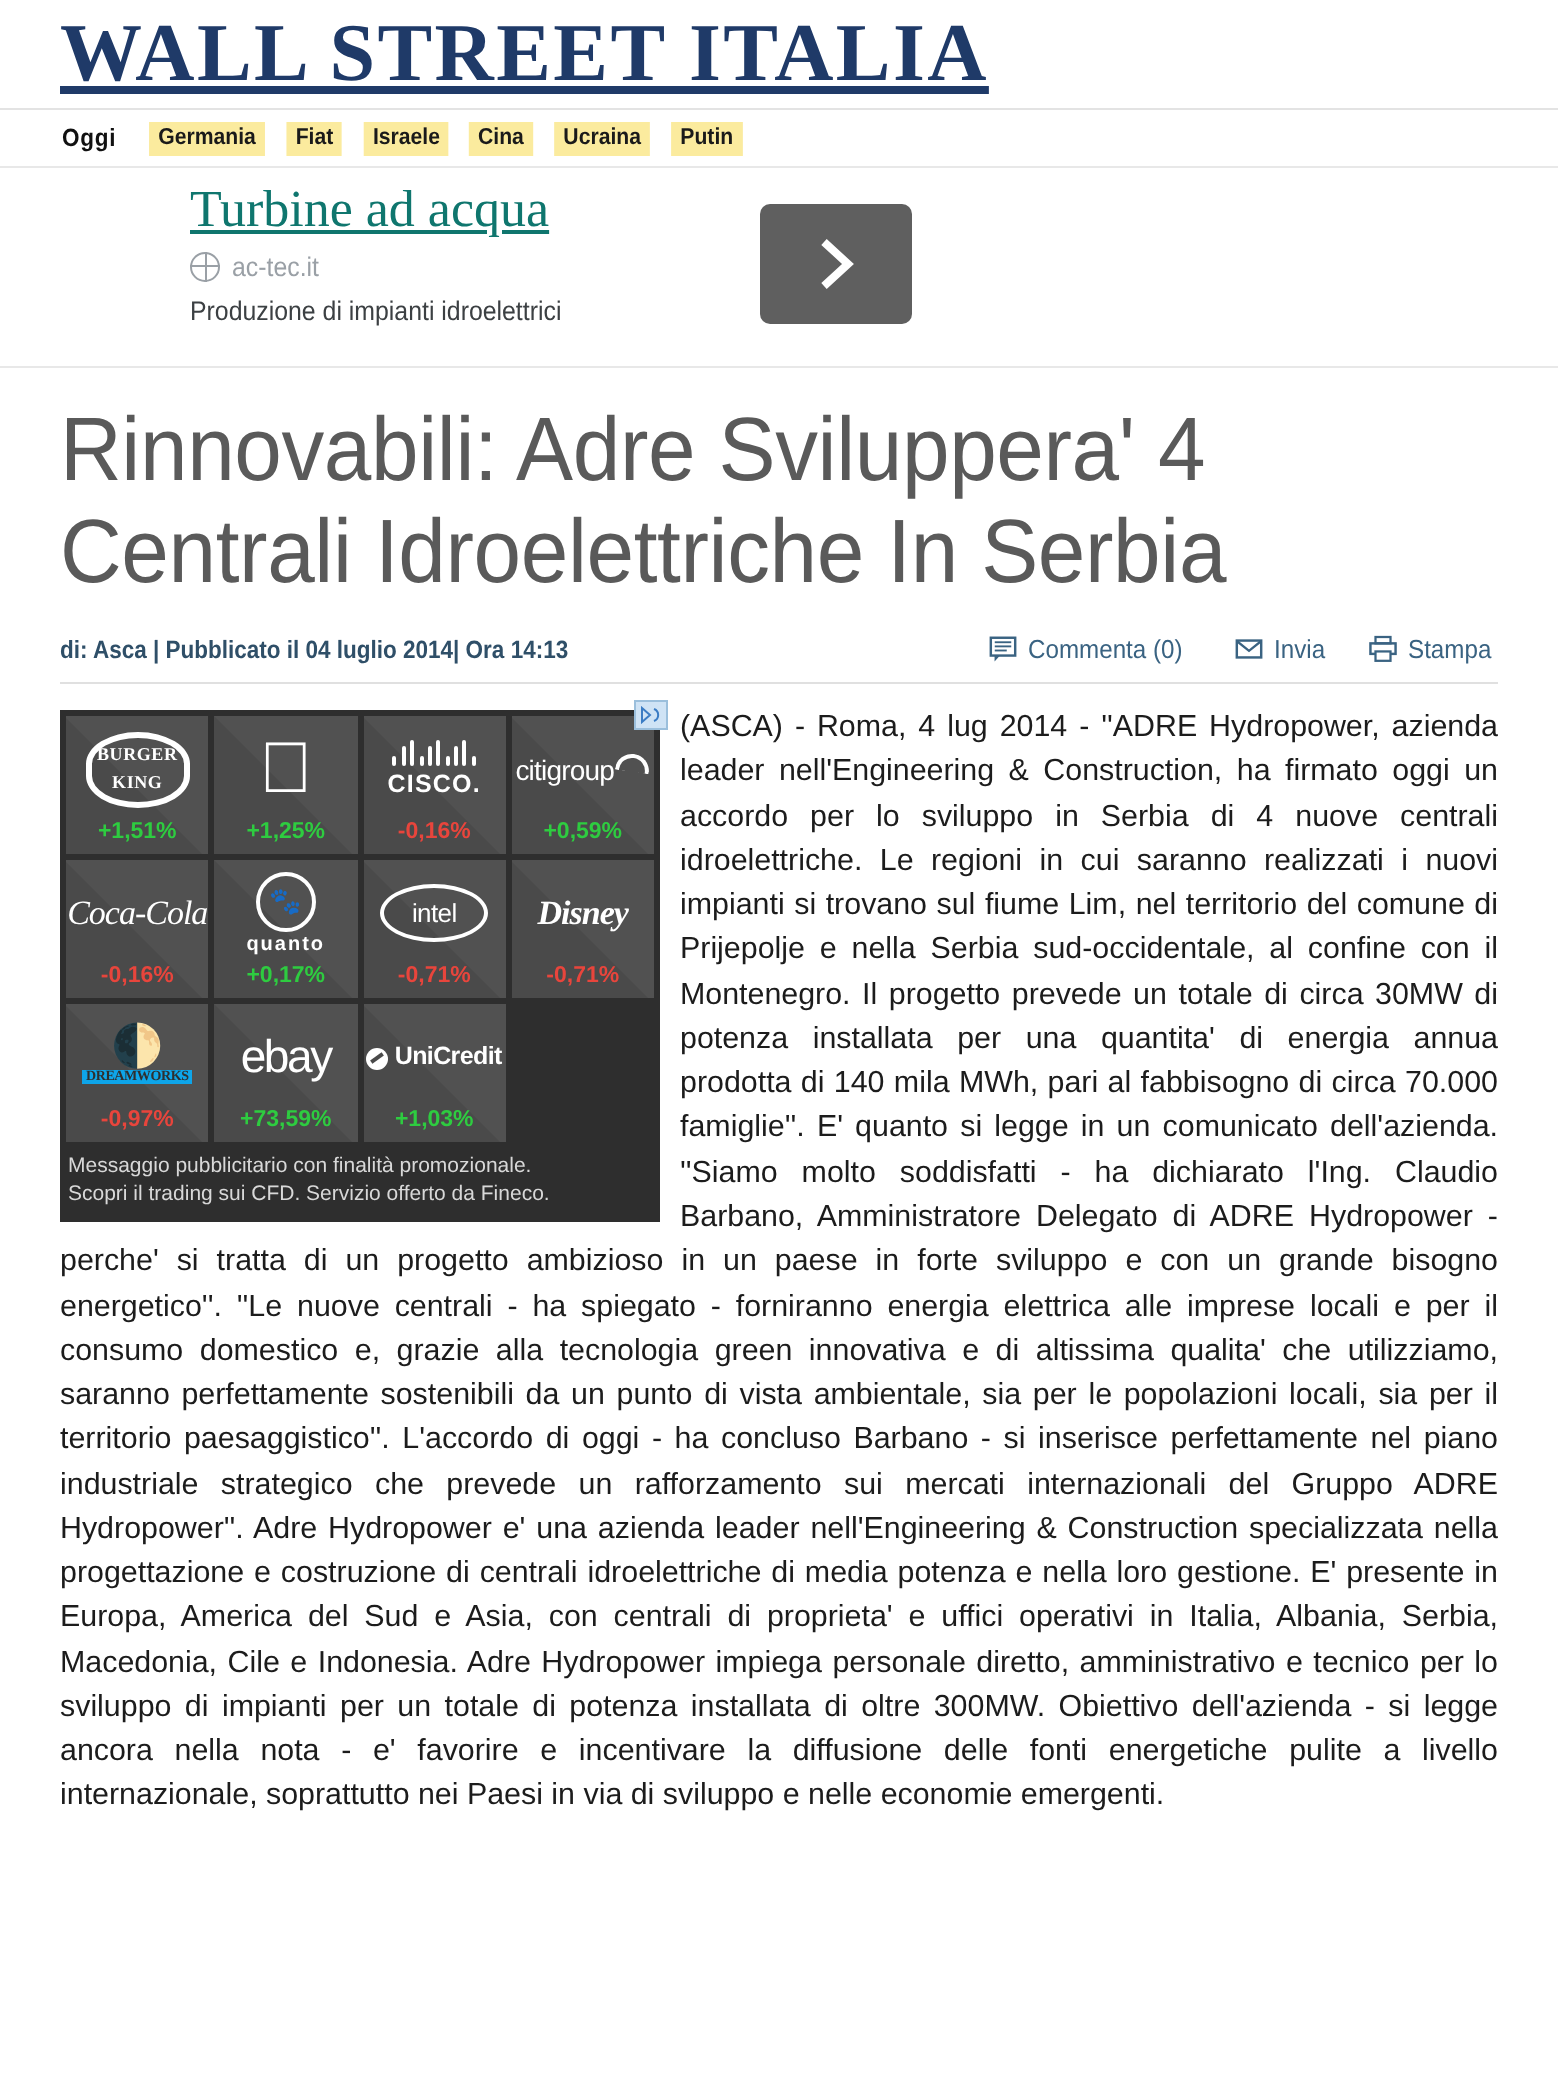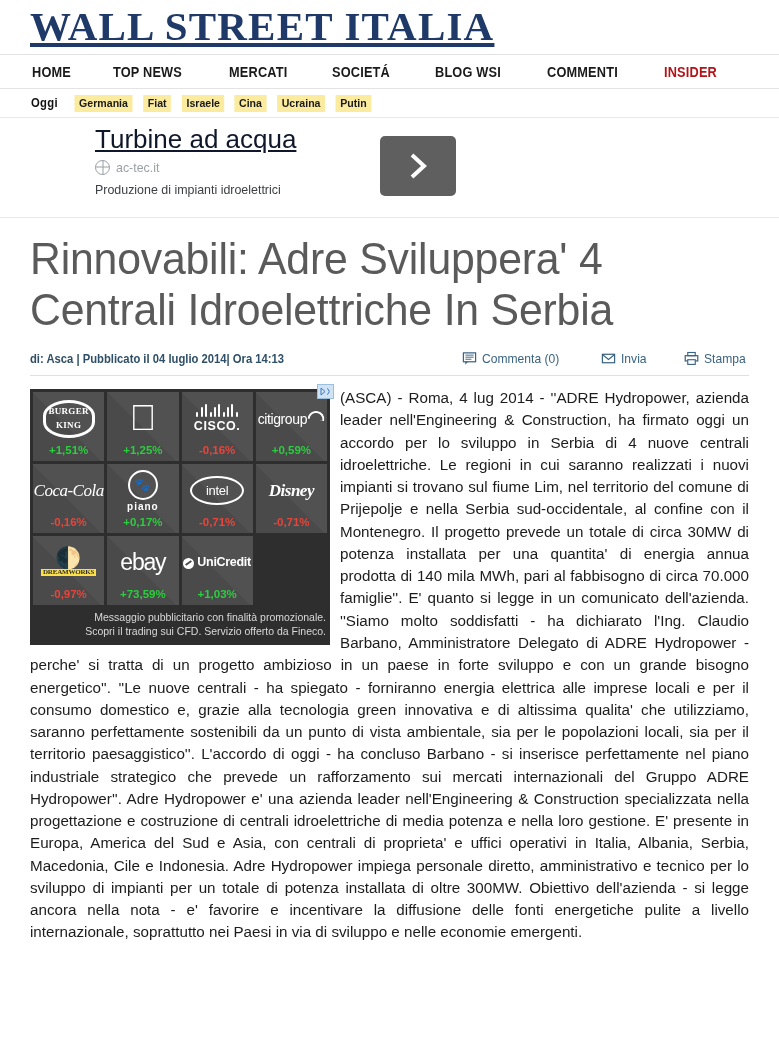--- a/index.html
+++ b/index.html
@@ -77,23 +77,23 @@
 
   
   .topad {
     height:99px;
     border-bottom:1px solid #e8e8e8;
     position:relative;
     background:#fff;
   }
   .topad-inner { position:absolute; left:95px; top:7px; }
   .topad-title {
-    color:#0f172a;
+    color:#0f766e;
     font-size:26px;
-    font-family:Liberation Sans, sans-serif;
+    font-family:Liberation Serif, serif;
     transform:scaleX(0.9);
     transform-origin:left center;
     white-space:nowrap;
     line-height:1.1;
   }
   .topad-url-row { display:flex; align-items:center; margin-top:6px; }
   .globe {
     width:13px; height:13px; border-radius:50%;
     border:1.4px solid #9aa0a6;
     margin-right:6px;
@@ -142,21 +142,21 @@
     border-bottom:1px solid #e0e0e0;
   }
   .byline {
     font-size:12.5px; color:#2f4f68; font-weight:bold;
     transform:scaleX(0.9); transform-origin:left center;
     white-space:nowrap;
   }
   .actions { display:flex; align-items:center; }
   .action {
     display:flex; align-items:center;
-    margin-left:36px;
+    margin-left:20px;
     color:#3a6382; font-size:13px;
     text-decoration:none;
     white-space:nowrap;
   }
   .action .aicon { margin-right:5px; display:flex; align-items:center; }
   .action-label { transform:scaleX(0.93); transform-origin:left center; }
 
   
   .article {
     margin:11px 30px 0 30px;
@@ -209,21 +209,21 @@
   .tile-pct {
     position:relative; z-index:3;
     font-size:11.5px; font-weight:bold;
     font-family:"Liberation Sans", sans-serif;
   }
   .up { color:#2ecc40; }
   .down { color:#e8453c; }
   .ad-caption {
     color:#d8d8d8;
     font-size:10.5px;
-    text-align:right;
+    text-align:left;
     line-height:1.32;
     padding:3px 4px 6px 4px;
   }
   .adchoices {
     position:absolute; right:-4px; top:-5px;
     width:15px; height:13px;
     background:#cfe3f5;
     border:1px solid #9bbfdc;
     display:flex; align-items:center; justify-content:center;
     z-index:9;
@@ -254,44 +254,35 @@
   .lg-crocs .circ { width:26px;height:26px;border-radius:50%;border:2.5px solid #fff;display:flex;align-items:center;justify-content:center;font-size:13px;}
   .lg-crocs span { font-size:10px; font-weight:bold; letter-spacing:1px; margin-top:2px;}
   .lg-intel {
     width:50px;height:25px;border:2px solid #fff;border-radius:50%;
     display:flex;align-items:center;justify-content:center;
     font-size:13px;letter-spacing:-0.3px;
   }
   .lg-disney { font-family:"Liberation Serif",serif; font-style:italic; font-size:17px; font-weight:bold; letter-spacing:-0.5px; }
   .lg-dw { display:flex;flex-direction:column;align-items:center; }
   .lg-dw .moon { font-size:21px; line-height:0.9; }
-  .lg-dw span { background:#fde047;color:#2f2f2f;font-family:"Liberation Serif",serif;font-weight:bold;font-size:7px;padding:0 2px;letter-spacing:-0.2px;margin-top:1px;}
+  .lg-dw span { background:#0ea5e9;color:#2f2f2f;font-family:"Liberation Serif",serif;font-weight:bold;font-size:7px;padding:0 2px;letter-spacing:-0.2px;margin-top:1px;}
   .lg-ebay { font-size:23px; font-weight:normal; letter-spacing:-1.2px; font-family:"Liberation Sans",sans-serif;}
   .lg-uni { display:flex;align-items:flex-end;font-size:12.5px;font-weight:bold;letter-spacing:-0.3px;}
   .lg-uni .dot { width:11px;height:11px;border-radius:50%;background:#fff;margin-right:3px;position:relative;}
   .lg-uni .dot:after{content:"";position:absolute;left:2px;top:4px;width:7px;height:2px;background:#4a4a4a;transform:rotate(-35deg);}
 </style>
 </head>
 <body>
 
 <div class="page">
 
   <div class="masthead">
     <a class="logo" href="#">WALL STREET ITALIA</a>
   </div>
 
-  <div class="nav">
-    <a class="nav-item" href="#">HOME</a>
-    <a class="nav-item" href="#">TOP NEWS</a>
-    <a class="nav-item" href="#">MERCATI</a>
-    <a class="nav-item" href="#">SOCIETÁ</a>
-    <a class="nav-item" href="#">BLOG WSI</a>
-    <a class="nav-item" href="#">COMMENTI</a>
-    <a class="nav-item insider" href="#">INSIDER</a>
-  </div>
 
   <div class="tagbar">
     <span class="tag-oggi">Oggi</span>
     <a class="tag" href="#">Germania</a>
     <a class="tag" href="#">Fiat</a>
     <a class="tag" href="#">Israele</a>
     <a class="tag" href="#">Cina</a>
     <a class="tag" href="#">Ucraina</a>
     <a class="tag" href="#">Putin</a>
   </div>
@@ -419,21 +410,21 @@
           <div class="tile-logo">
             <div class="lg lg-coke">Coca-Cola</div>
           </div>
           <div class="tile-pct down">-0,16%</div>
         </div>
 
         <div class="tile">
           <div class="tile-logo">
             <div class="lg lg-crocs">
                 <div class="circ">🐾</div>
-                <span>piano</span>
+                <span>quanto</span>
               </div>
           </div>
           <div class="tile-pct up">+0,17%</div>
         </div>
 
         <div class="tile">
           <div class="tile-logo">
             <div class="lg lg-intel">intel</div>
           </div>
           <div class="tile-pct down">-0,71%</div>

